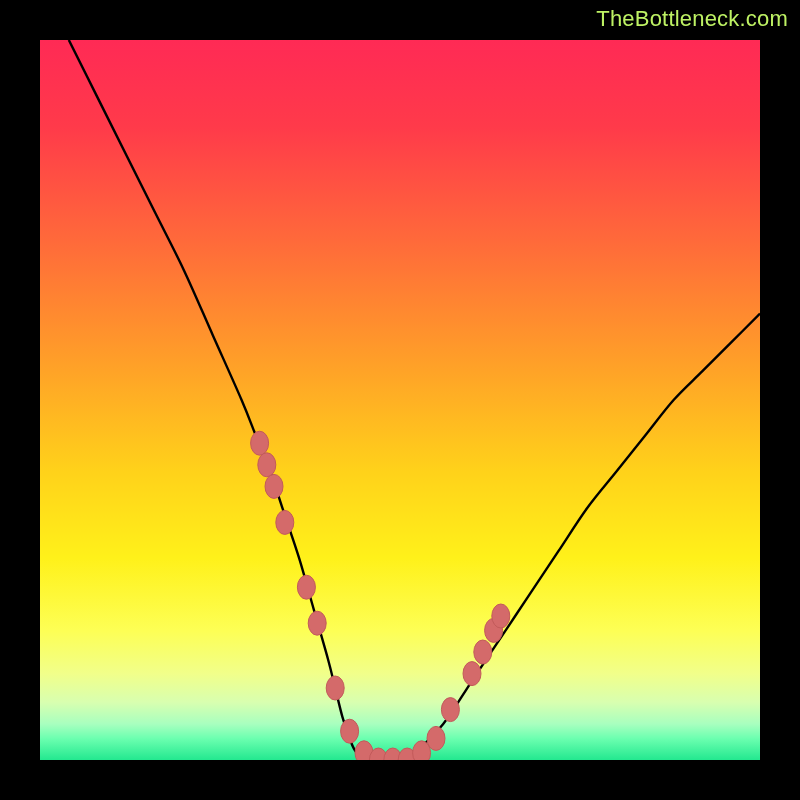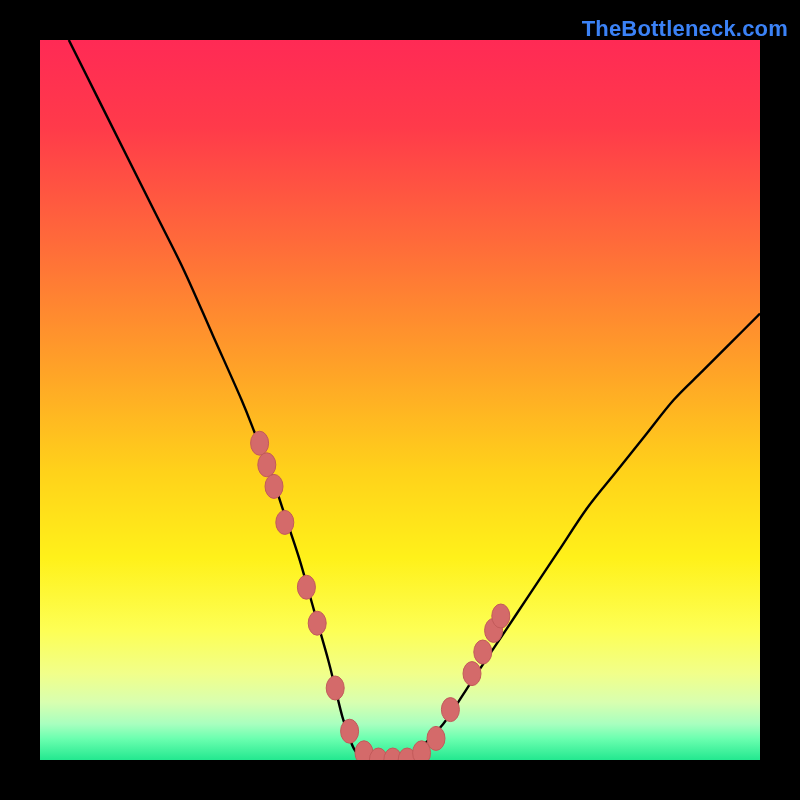--- a/index.html
+++ b/index.html
@@ -34,25 +34,25 @@
   }
   .curve-svg {
     position: absolute;
     left: 0;
     top: 0;
     width: 100%;
     height: 100%;
   }
   .watermark {
     position: absolute;
-    top: 16px;
+    top: 6px;
     right: 12px;
-    color: #3b82f6;
+    color: #bef264;
     font-size: 22px;
-    font-weight: 700;
+    font-weight: 400;
     letter-spacing: 0.2px;
     user-select: none;
   }
 </style>
 </head>
 <body>
 
 <div class="frame">
   <div class="watermark">TheBottleneck.com</div>
   <div class="plot">

